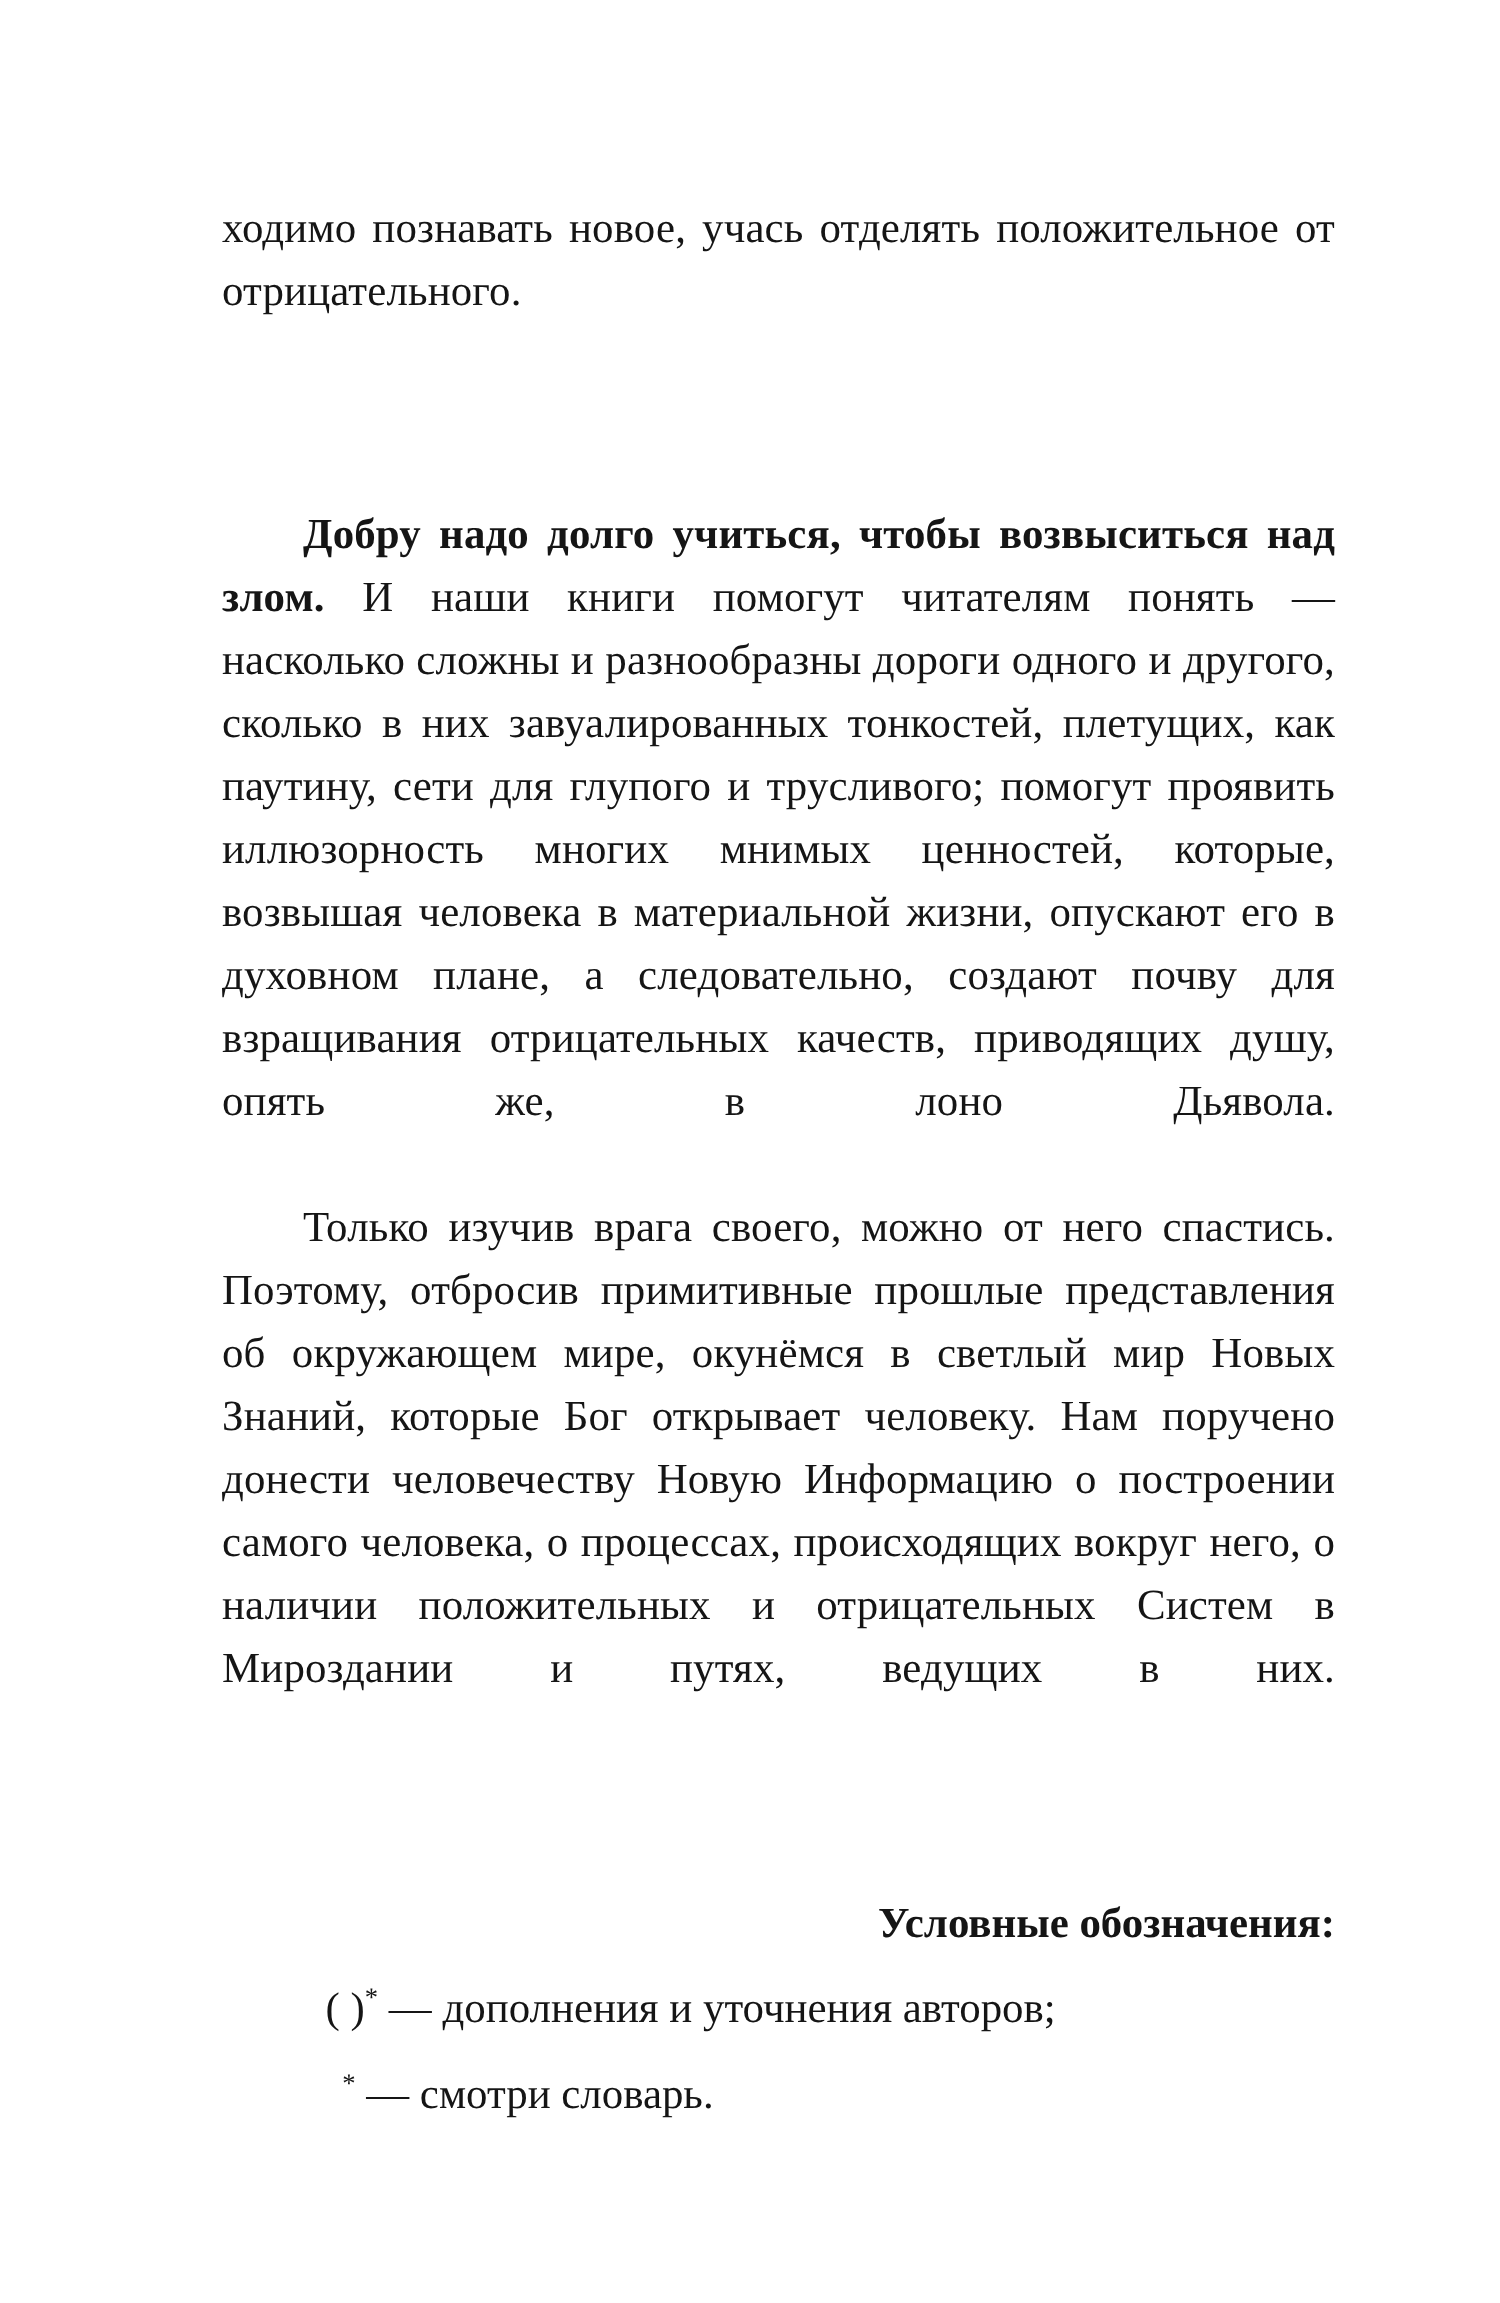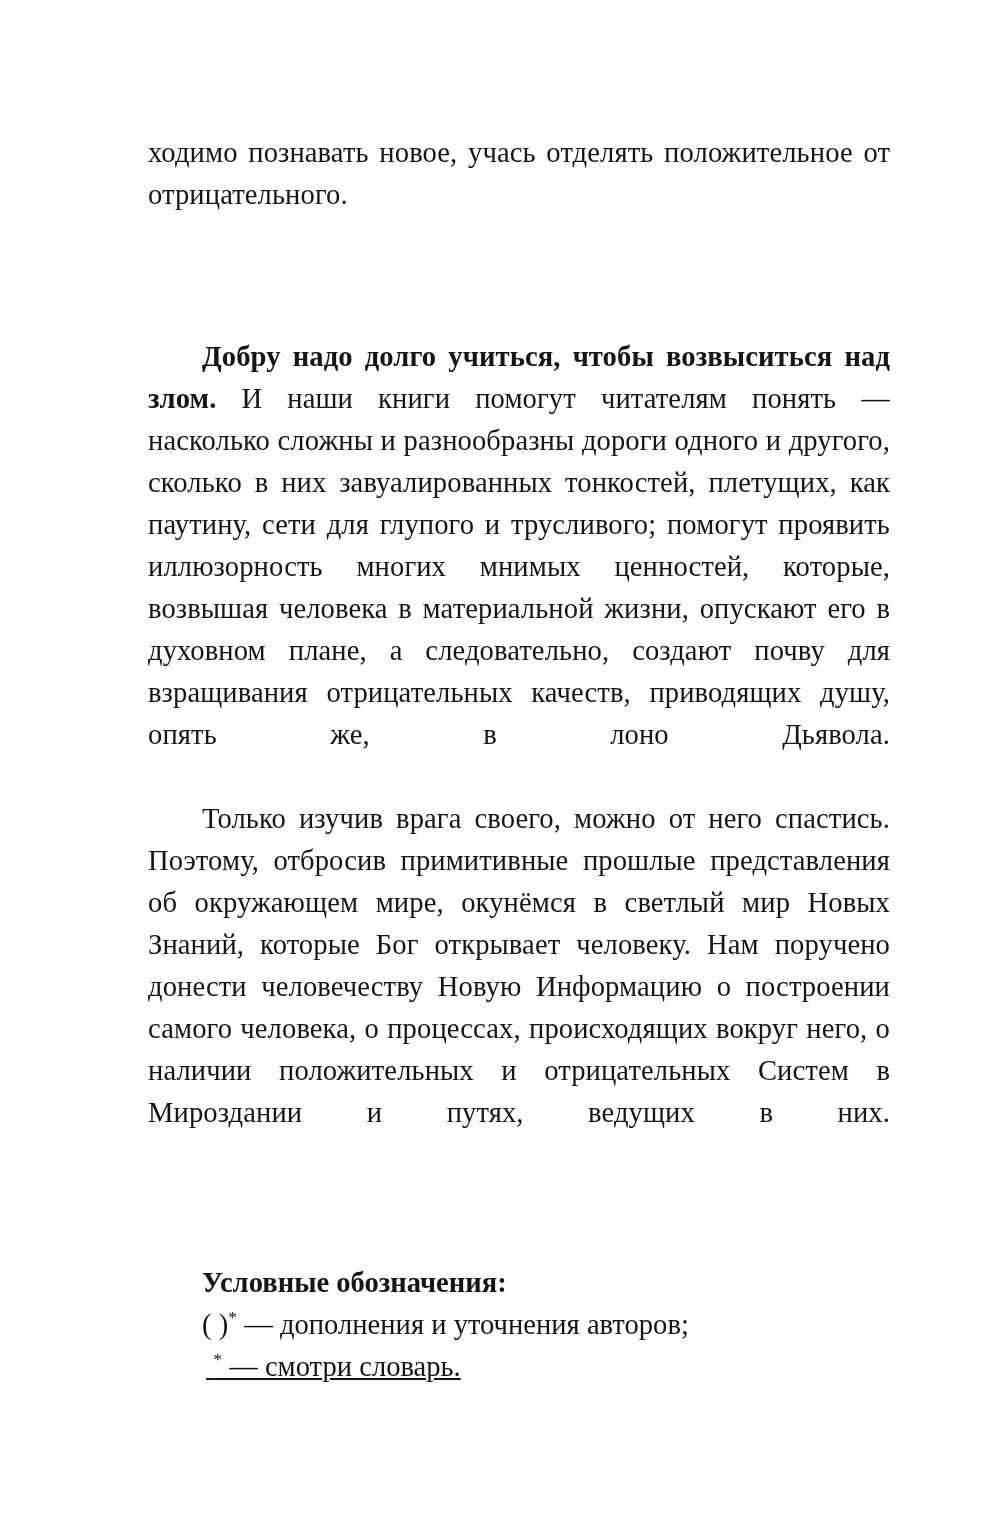--- a/index.html
+++ b/index.html
@@ -72,34 +72,34 @@
     width: 742px;
   }
 
   .legend-title {
     margin: 0;
     font-size: 28.6px;
     line-height: 42px;
     font-weight: bold;
     text-indent: 54px;
     color: #151515;
+    text-align: right;
   }
 
   .legend-line {
-    margin: 0;
+    margin: 15px;
     font-size: 28.6px;
     line-height: 42px;
     text-indent: 54px;
     color: #151515;
     white-space: pre;
   }
 
   .legend-line.second {
     text-indent: 58px;
-    text-decoration: underline;
   }
 
   sup.star {
     font-size: 0.62em;
     vertical-align: super;
     line-height: 0;
   }
 </style>
 </head>
 <body>

